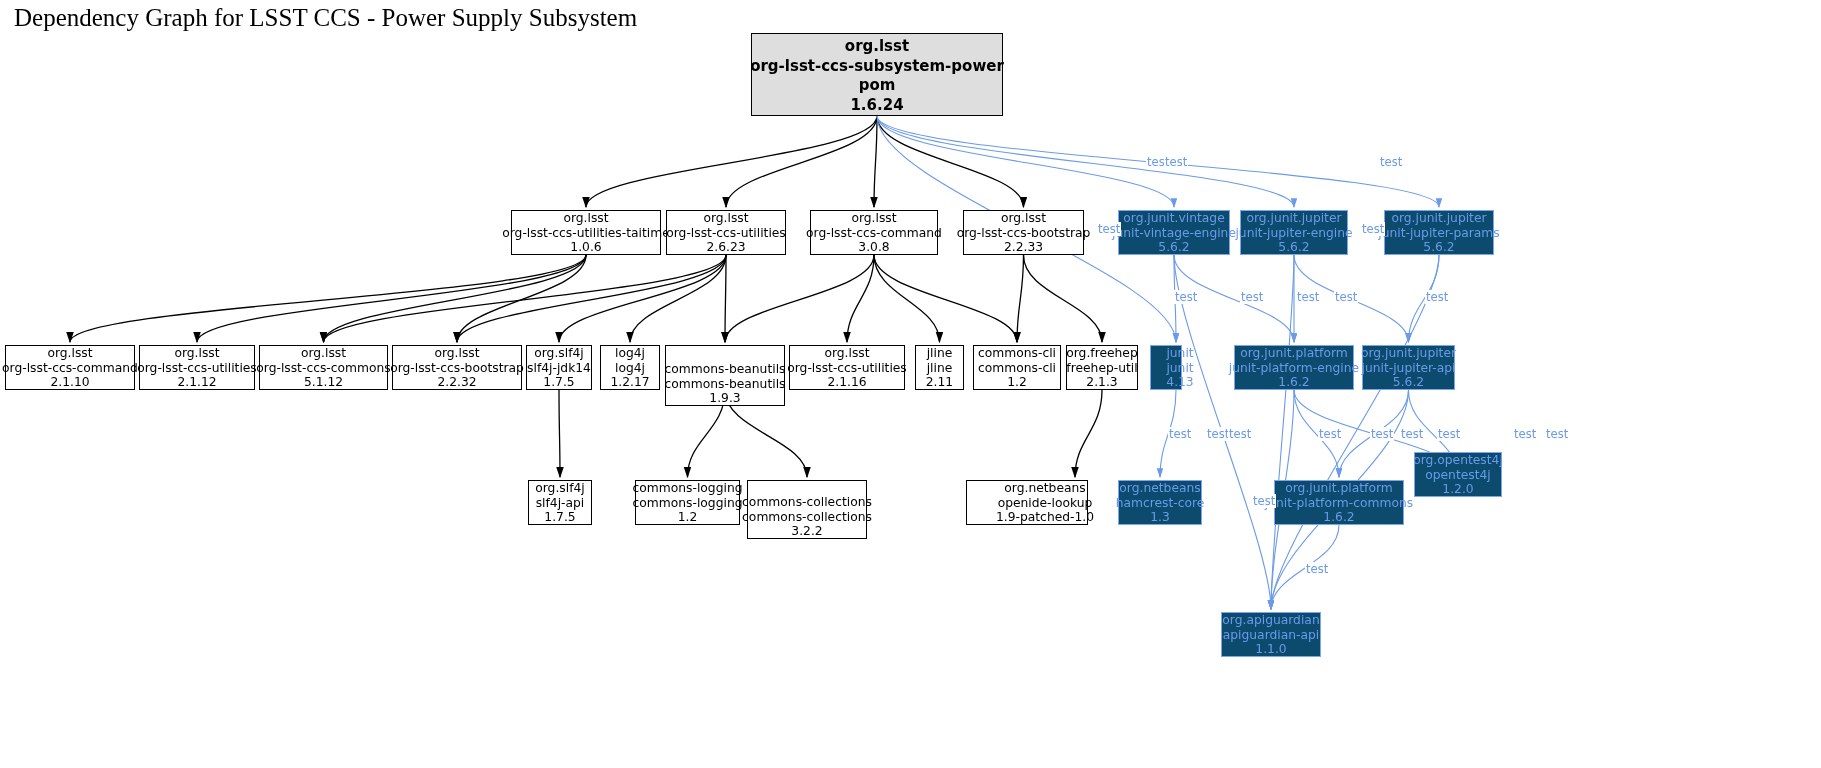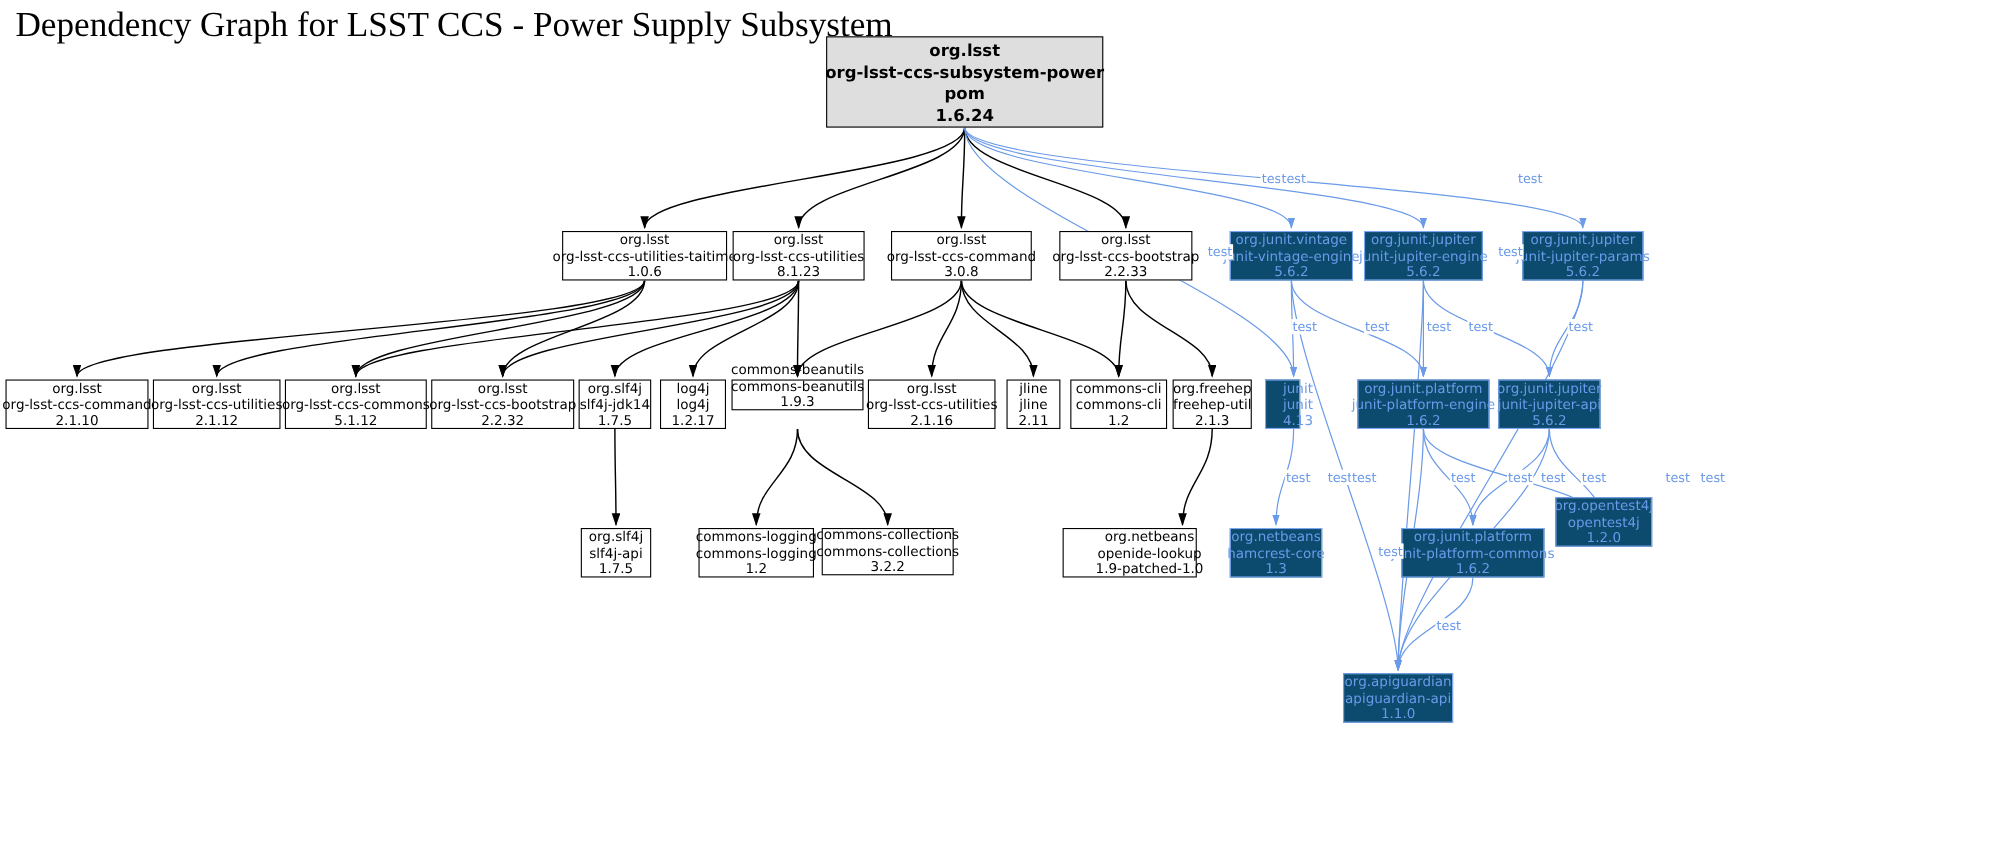--- a/index.html
+++ b/index.html
@@ -1,19 +1,19 @@
 <!DOCTYPE html>
 <html><head>
 <meta charset="utf-8">
 <style>
   html,body{margin:0;padding:0;background:#ffffff;}
   body{width:1821px;height:768px;position:relative;overflow:hidden;
        font-family:"DejaVu Sans",sans-serif;}
   #title{position:absolute;left:14px;top:4px;font-family:"Liberation Serif","DejaVu Serif",serif;
-         font-size:32px;color:#000;white-space:nowrap;letter-spacing:0px;}
+         font-size:25px;color:#000;white-space:nowrap;letter-spacing:0px;}
   #edges{position:absolute;left:0;top:0;width:1821px;height:768px;}
   .node{position:absolute;box-sizing:border-box;border:1.3px solid #000;background:#fff;
         display:flex;flex-direction:column;align-items:center;justify-content:flex-end;
         font-family:"DejaVu Sans",sans-serif;font-size:12.3px;line-height:14.2px;color:#000;
         text-align:center;white-space:nowrap;z-index:3;}
   .node.root{background:#dedede;border:1.6px solid #000;font-size:15px;line-height:19.5px;font-weight:bold;}
   .node.test{border:1.3px solid #7ba7f0;color:#6a9ae8;background:#0c4a6e;}
   .node span{display:block;}
   .elabel{position:absolute;font-family:"DejaVu Sans",sans-serif;font-size:11.6px;
           color:#6a9ae8;z-index:4;white-space:nowrap;background:#fff;padding:0 1px;}
@@ -85,21 +85,21 @@
       <span>1.6.24</span>
     </div>
     <div class="node" style="left: 511px; top: 210px; width: 150px; height: 45px;">
       <span>org.lsst</span>
       <span>org-lsst-ccs-utilities-taitime</span>
       <span>1.0.6</span>
     </div>
     <div class="node" style="left: 666px; top: 210px; width: 120px; height: 45px;">
       <span>org.lsst</span>
       <span>org-lsst-ccs-utilities</span>
-      <span>8.1.23</span>
+      <span>2.6.23</span>
     </div>
     <div class="node" style="left: 810px; top: 210px; width: 128px; height: 45px;">
       <span>org.lsst</span>
       <span>org-lsst-ccs-command</span>
       <span>3.0.8</span>
     </div>
     <div class="node" style="left: 963px; top: 210px; width: 121px; height: 45px;">
       <span>org.lsst</span>
       <span>org-lsst-ccs-bootstrap</span>
       <span>2.2.33</span>
@@ -142,21 +142,21 @@
     <div class="node" style="left: 526px; top: 345px; width: 66px; height: 45px;">
       <span>org.slf4j</span>
       <span>slf4j-jdk14</span>
       <span>1.7.5</span>
     </div>
     <div class="node" style="left: 600px; top: 345px; width: 60px; height: 45px;">
       <span>log4j</span>
       <span>log4j</span>
       <span>1.2.17</span>
     </div>
-    <div class="node" style="left: 665px; top: 345px; width: 120px; height: 28px;">
+    <div class="node" style="left: 665px; top: 345px; width: 120px; height: 61px;">
       <span>commons-beanutils</span>
       <span>commons-beanutils</span>
       <span>1.9.3</span>
     </div>
     <div class="node" style="left: 789px; top: 345px; width: 116px; height: 45px;">
       <span>org.lsst</span>
       <span>org-lsst-ccs-utilities</span>
       <span>2.1.16</span>
     </div>
     <div class="node" style="left: 915px; top: 345px; width: 49px; height: 45px;">
@@ -192,21 +192,21 @@
     <div class="node" style="left: 528px; top: 480px; width: 64px; height: 45px;">
       <span>org.slf4j</span>
       <span>slf4j-api</span>
       <span>1.7.5</span>
     </div>
     <div class="node" style="left: 635px; top: 480px; width: 105px; height: 45px;">
       <span>commons-logging</span>
       <span>commons-logging</span>
       <span>1.2</span>
     </div>
-    <div class="node" style="left: 747px; top: 480px; width: 120px; height: 43px;">
+    <div class="node" style="left: 747px; top: 480px; width: 120px; height: 59px;">
       <span>commons-collections</span>
       <span>commons-collections</span>
       <span>3.2.2</span>
     </div>
     <div class="node" style="left: 966px; top: 480px; width: 122px; height: 45px; padding-left: 36px;">
       <span>org.netbeans</span>
       <span>openide-lookup</span>
       <span>1.9-patched-1.0</span>
     </div>
     <div class="node test" style="left: 1118px; top: 480px; width: 84px; height: 45px;">

